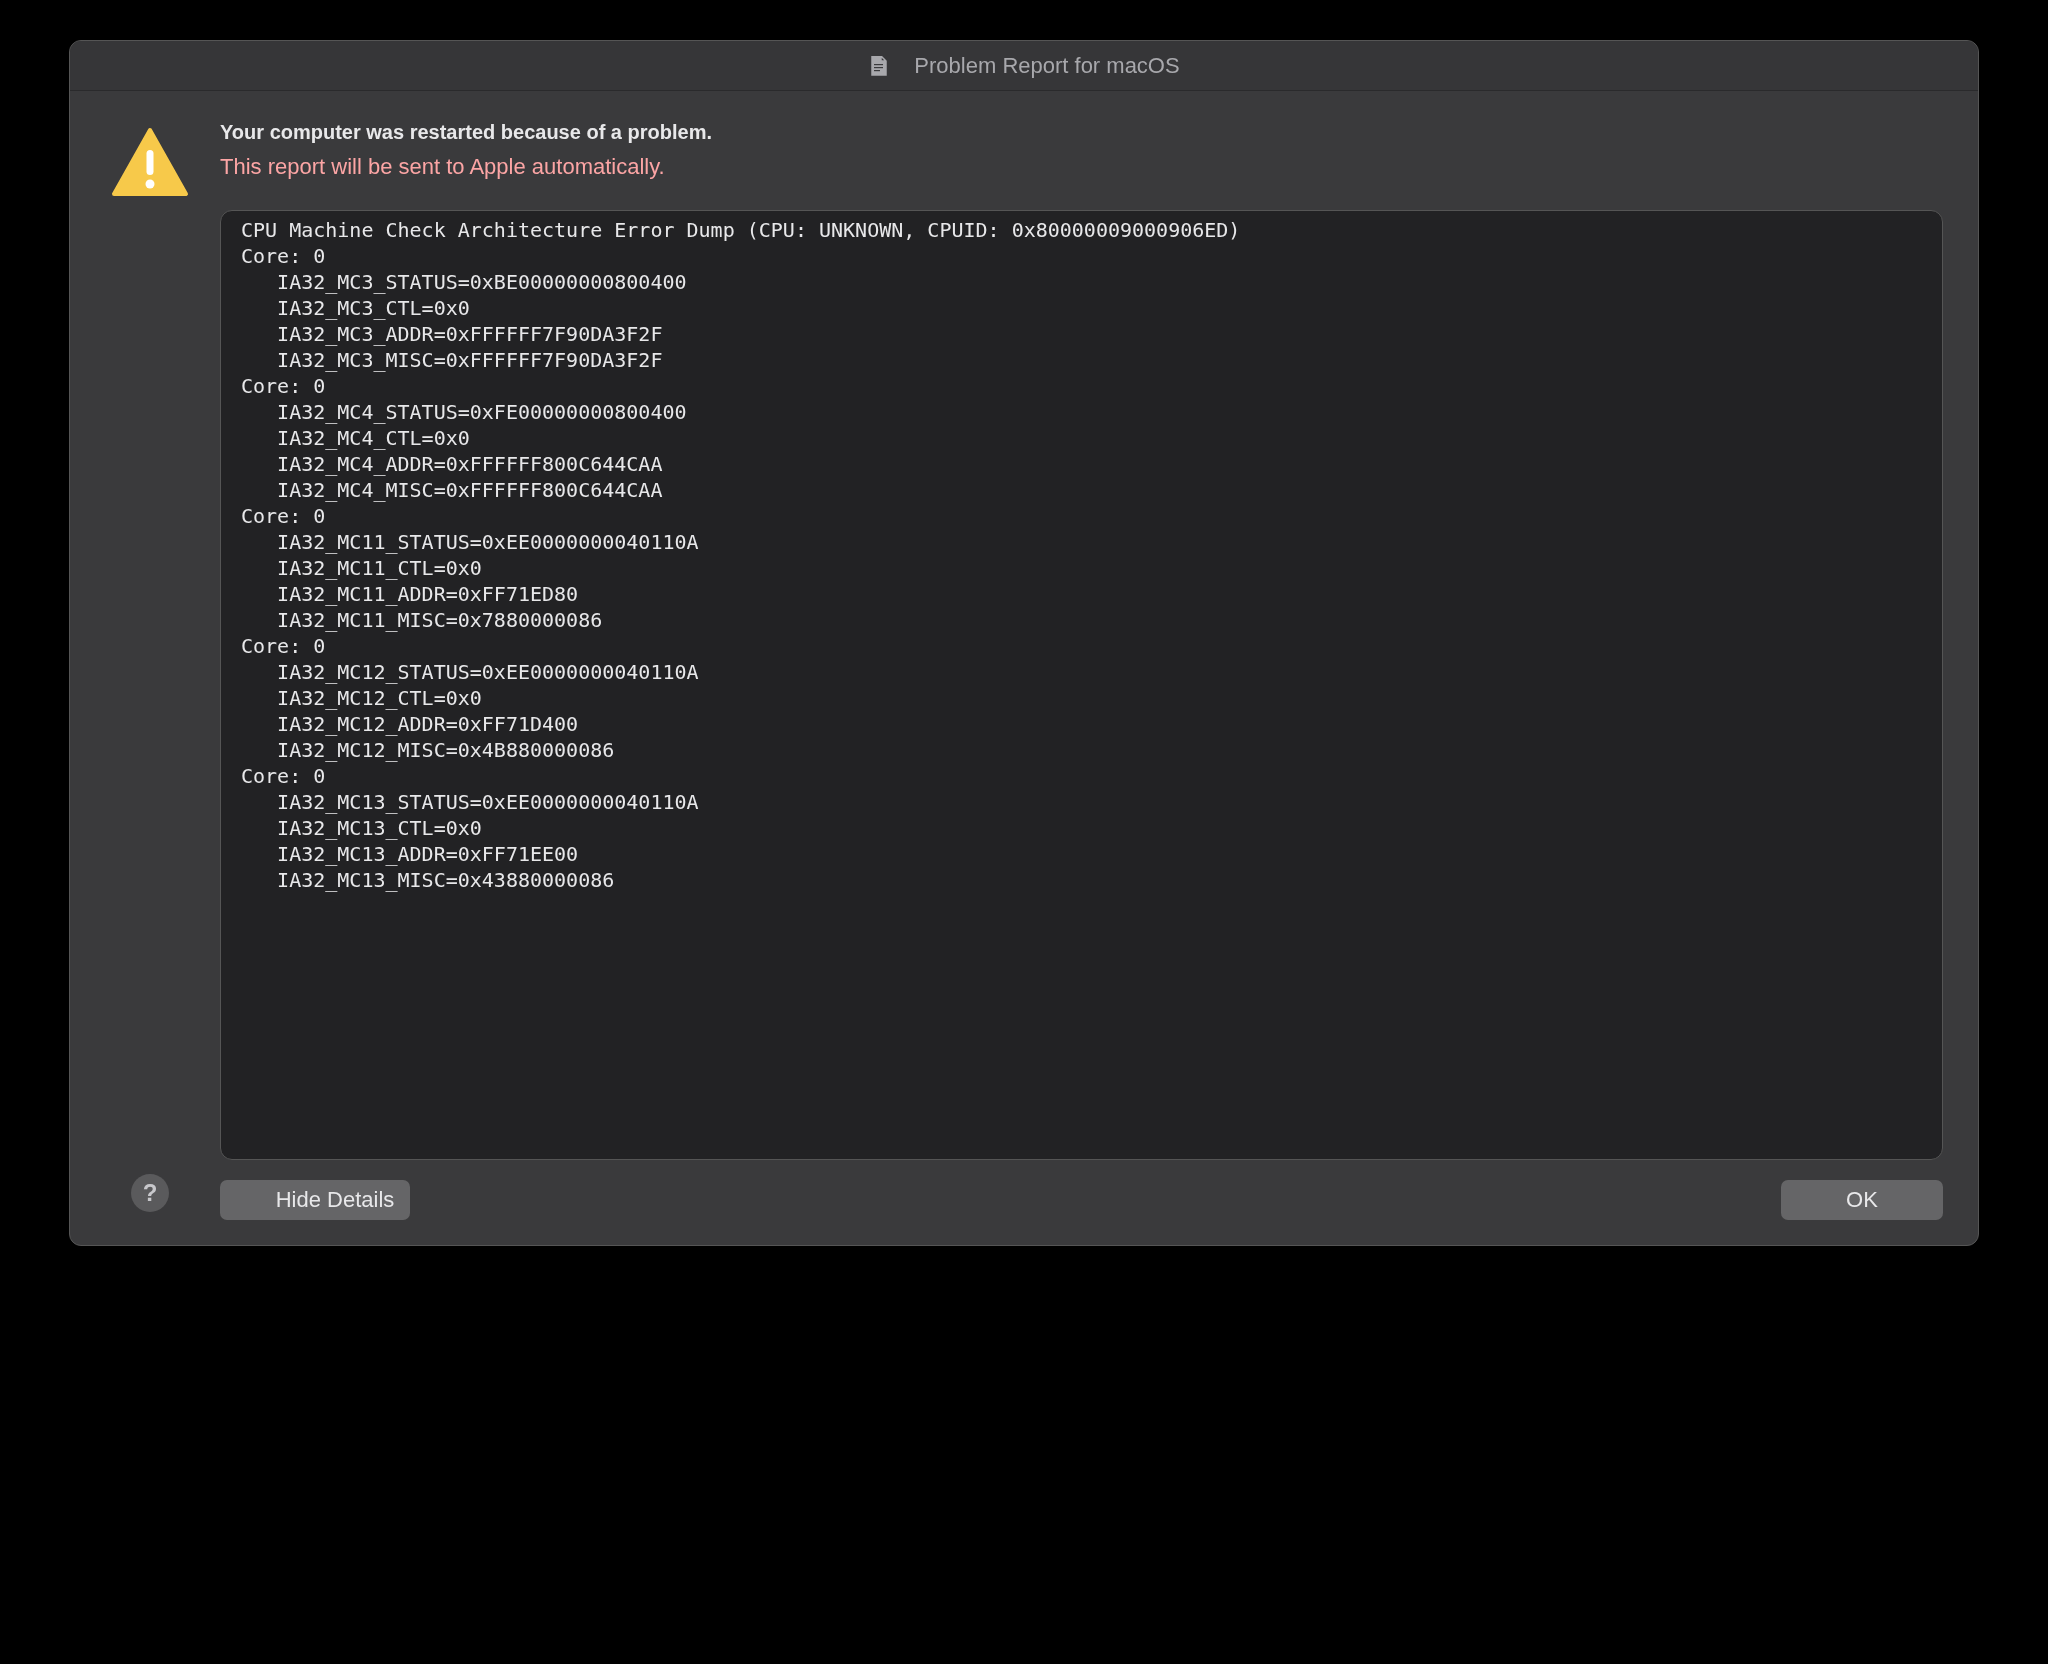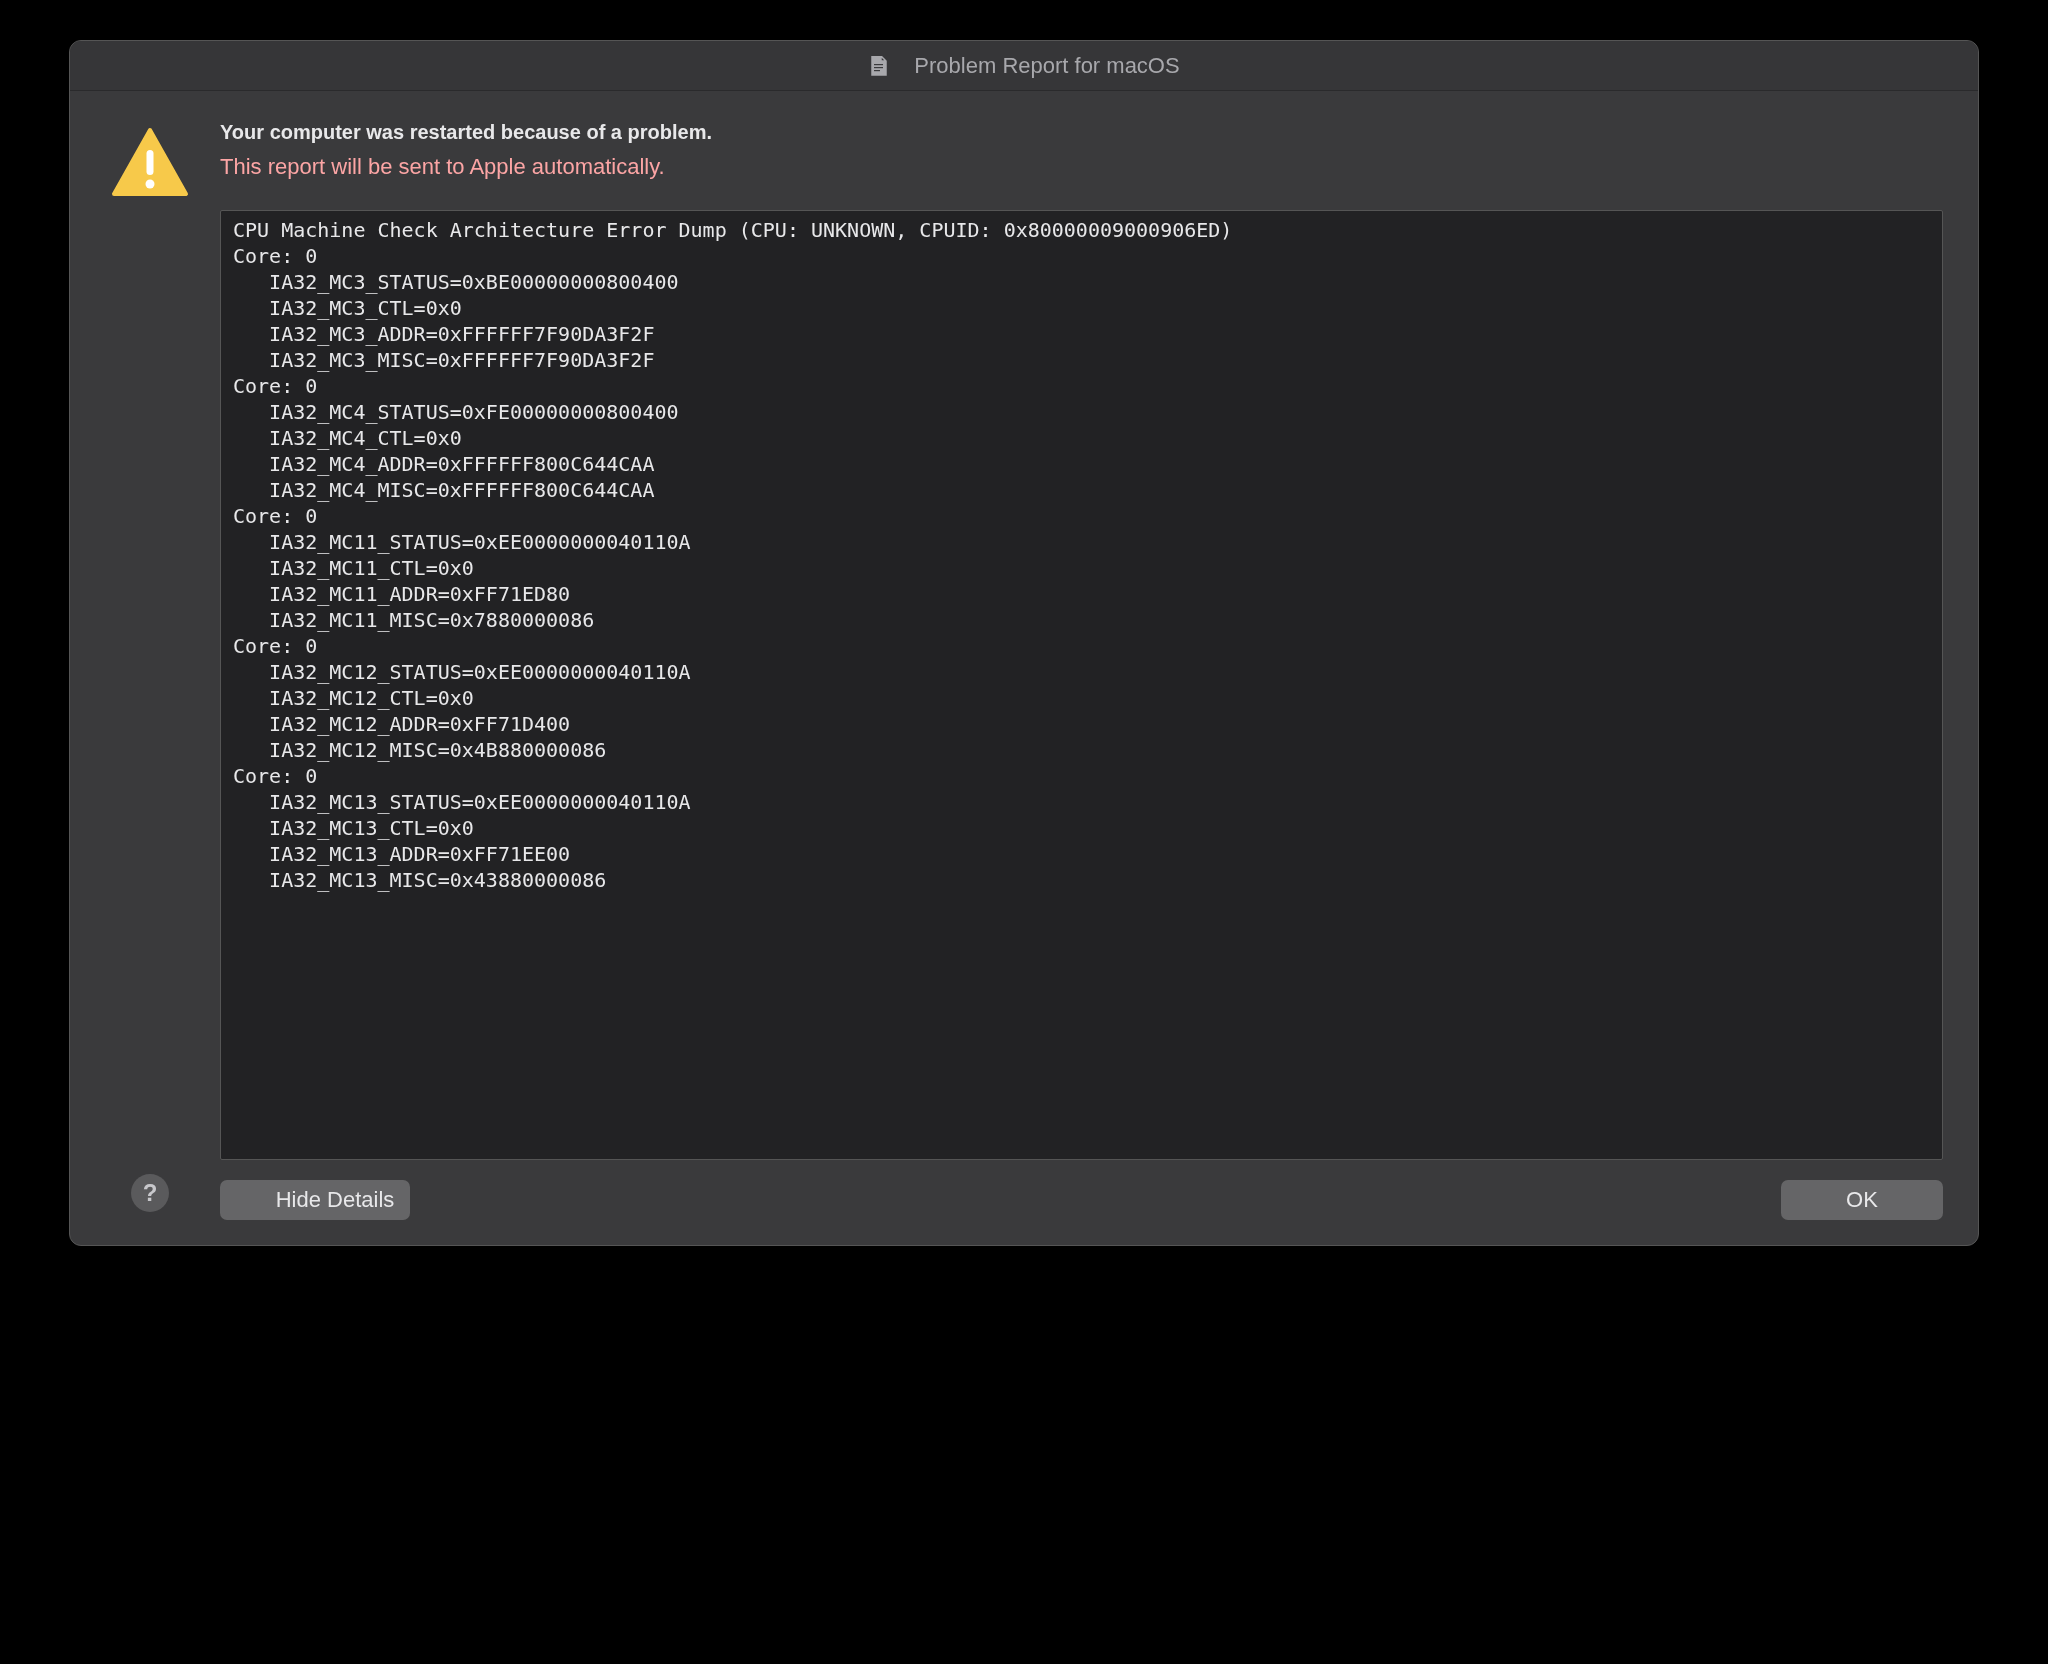--- a/index.html
+++ b/index.html
@@ -153,26 +153,26 @@
       font-size: 22px;
       font-weight: 400;
       margin-bottom: 6px;
     }
     
     .details-box {
       width: 100%;
       height: 950px;
       background: #222224;
       border: 1px solid #555;
-      border-radius: 2px;
+      border-radius: 12px;
       color: #e8e8ea;
       font-family: "Menlo", "Monaco", monospace;
       font-size: 20px;
       line-height: 1.3;
-      padding: 6px 12px;
+      padding: 6px 20px;
       overflow-y: auto;
       white-space: pre;
       margin-bottom: 20px;
     }
     
     .button-row {
       display: flex;
       justify-content: space-between;
       align-items: center;
     }

